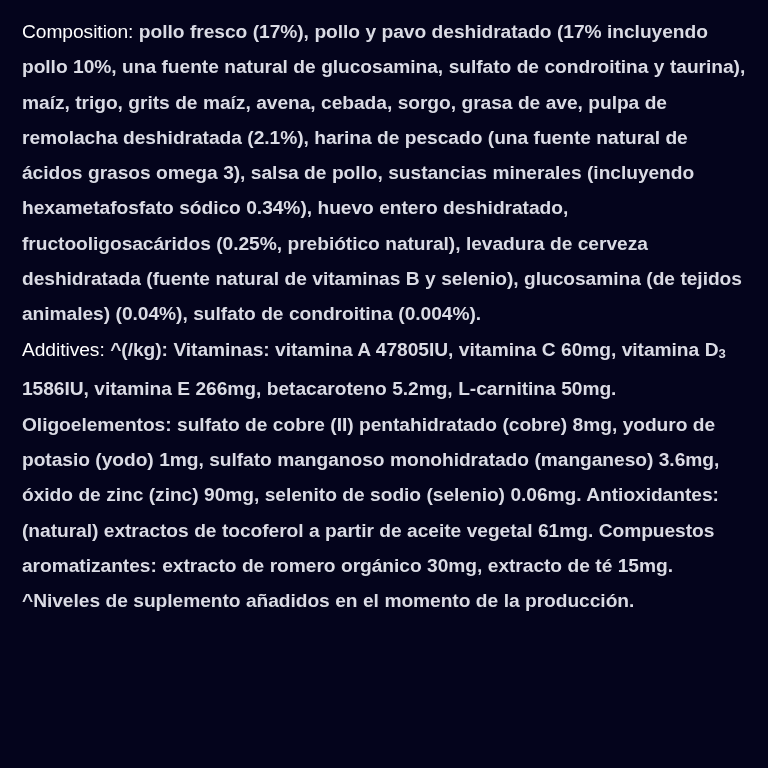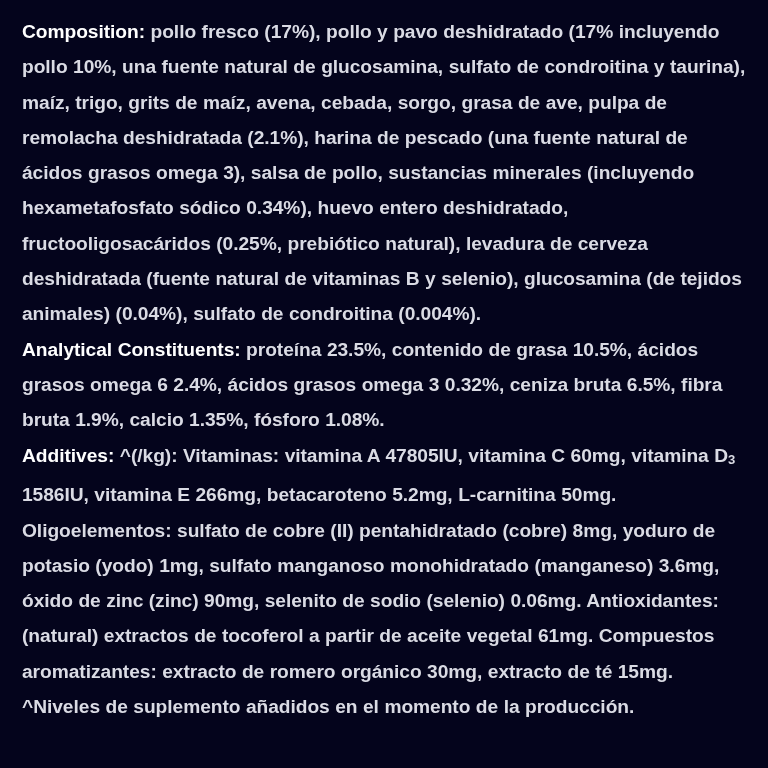--- a/index.html
+++ b/index.html
@@ -25,37 +25,36 @@
     margin: 0;
     padding: 0;
     font-size: 19.2px;
     line-height: 35.3px;
     letter-spacing: -0.05px;
     color: #dcdde6;
     text-align: left;
     word-spacing: 0.2px;
   }
   .spec-label {
-    font-weight: 700;
+    font-weight: 400;
     color: #ffffff;
   }
   .spec-body {
     font-weight: 700;
     color: #dadbe4;
   }
   sub {
     font-size: 0.68em;
     vertical-align: -0.18em;
     letter-spacing: 0;
   }
 </style>
 </head>
 <body>
 
 <div id="label-panel">
 
   <p class="spec-block"><span class="spec-label">Composition:&nbsp;</span><span class="spec-body">pollo fresco (17%), pollo y pavo deshidratado (17% incluyendo pollo 10%, una fuente natural de glucosamina, sulfato de condroitina y taurina), maíz, trigo, grits de maíz, avena, cebada, sorgo, grasa de ave, pulpa de remolacha deshidratada (2.1%), harina de pescado (una fuente natural de ácidos grasos omega 3), salsa de pollo, sustancias minerales (incluyendo hexametafosfato sódico 0.34%), huevo entero deshidratado, fructooligosacáridos (0.25%, prebiótico natural), levadura de cerveza deshidratada (fuente natural de vitaminas B y selenio), glucosamina (de tejidos animales) (0.04%), sulfato de condroitina (0.004%).</span></p>
 
-  <p class="spec-block"><span class="spec-label">Analytical Constituents:&nbsp;</span><span class="spec-body">proteína 23.5%, contenido de grasa 10.5%, ácidos grasos omega 6 2.4%, ácidos grasos omega 3 0.32%, ceniza bruta 6.5%, fibra bruta 1.9%, calcio 1.35%, fósforo 1.08%.</span></p>
 
   <p class="spec-block"><span class="spec-label">Additives:&nbsp;</span><span class="spec-body">^(/kg): Vitaminas: vitamina A 47805IU, vitamina C 60mg, vitamina D</span><sub class="spec-body">3</sub><span class="spec-body"> 1586IU, vitamina E 266mg, betacaroteno 5.2mg, L-carnitina 50mg. Oligoelementos: sulfato de cobre (II) pentahidratado (cobre) 8mg, yoduro de potasio (yodo) 1mg, sulfato manganoso monohidratado (manganeso) 3.6mg, óxido de zinc (zinc) 90mg, selenito de sodio (selenio) 0.06mg. Antioxidantes: (natural) extractos de tocoferol a partir de aceite vegetal 61mg. Compuestos aromatizantes: extracto de romero orgánico 30mg, extracto de té 15mg. ^Niveles de suplemento añadidos en el momento de la producción.</span></p>
 
 </div>
 
 </body></html>

